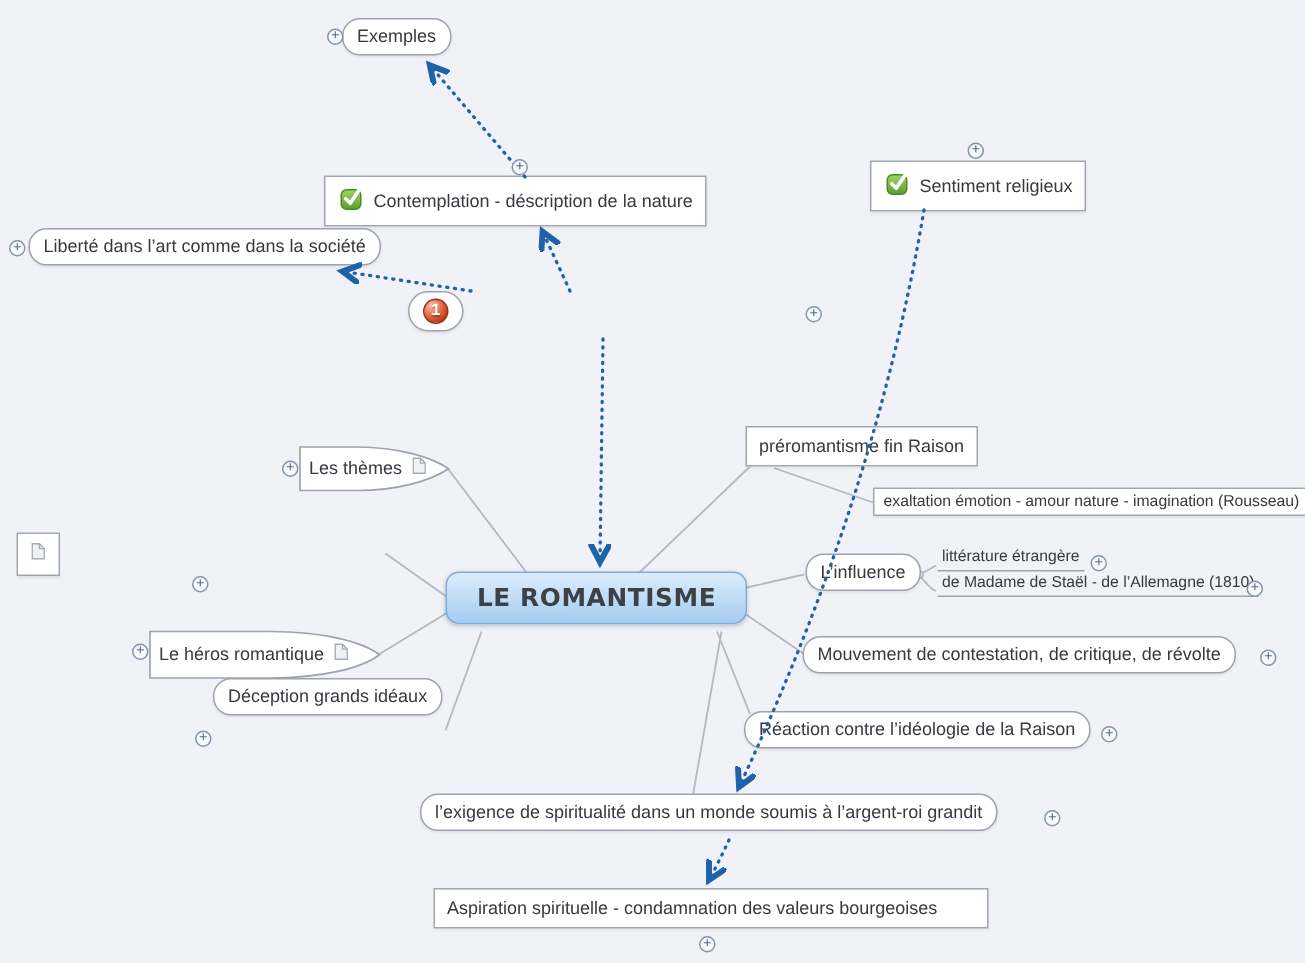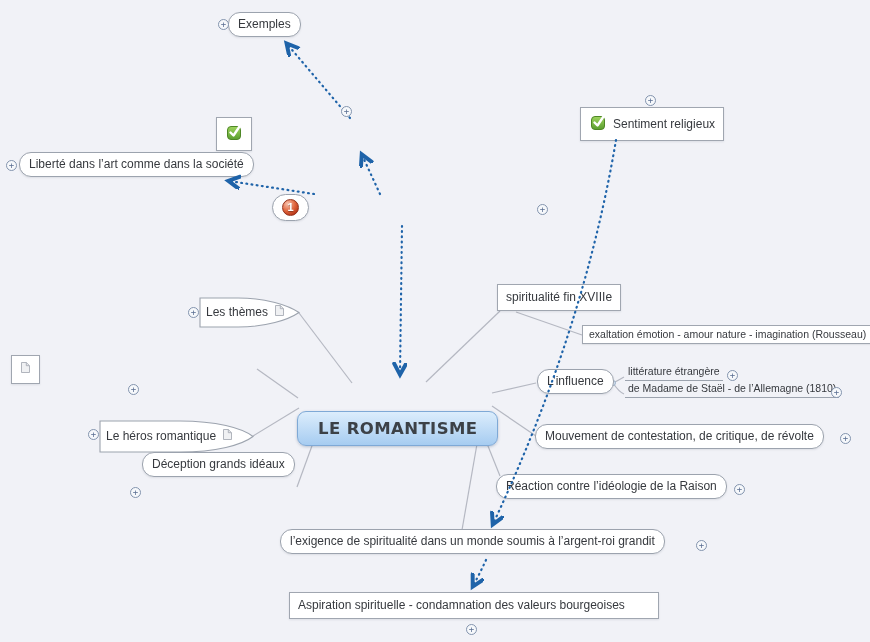--- a/index.html
+++ b/index.html
@@ -34,21 +34,20 @@
     background:transparent;border-bottom:1px solid #9ca3ae;
     padding:0 3px 2px 3px;font-size:10.5px;line-height:13px;justify-content:center;
   }
   .central{
     background:linear-gradient(#dcedfc,#a6ccf1);
     border:1px solid #7fa9d6;border-radius:9px;
     padding:9px 20px;min-width:150px;justify-content:center;
     font-family:"DejaVu Sans","Liberation Sans",sans-serif;
     font-size:16.5px;font-weight:bold;letter-spacing:.4px;color:#3c4147;
     box-shadow:0 1px 3px rgba(50,80,120,.30);
-    margin-top:30px;
   }
   .pennant-label{background:transparent;border:none;box-shadow:none;padding:0;}
   .expander{
     position:absolute;z-index:4;width:11px;height:11px;box-sizing:border-box;
     border:1px solid #8394ae;border-radius:50%;background:#f6f8fb;
     color:#5a6e92;font-size:9px;line-height:9px;text-align:center;
     font-family:"DejaVu Sans Mono","Liberation Mono",monospace;
     cursor:pointer;
   }
   .check-icon,.badge1,.doc-icon{flex:0 0 auto;display:inline-block;}
@@ -110,20 +109,21 @@
       <defs>
           <linearGradient id="gr1" x1="0" y1="0" x2="0" y2="1">
         <stop offset="0" stop-color="#9ed45e"></stop>
             <stop offset="1" stop-color="#5a9e2f"></stop>
       </linearGradient>
         </defs>
       <rect x="2.5" y="3.5" width="13" height="13" rx="3.5" fill="url(#gr1)" stroke="#4e8726" stroke-width="1"></rect>
       <path d="M5.5,9.5 L8.5,12.5 L14.5,3.5" fill="none" stroke="#ffffff" stroke-width="2.4" stroke-linecap="round" stroke-linejoin="round"></path>
     </svg>
   </span>
+  <span>Contemplation - déscription de la nature</span>
 </div>
 
 <div class="node rect" style="left:580px;top:107px">
   <span class="check-icon">
     <svg width="18" height="18" viewBox="0 0 18 18">
       <rect x="2.5" y="3.5" width="13" height="13" rx="3.5" fill="url(#gr1)" stroke="#4e8726" stroke-width="1"></rect>
       <path d="M5.5,9.5 L8.5,12.5 L14.5,3.5" fill="none" stroke="#ffffff" stroke-width="2.4" stroke-linecap="round" stroke-linejoin="round"></path>
     </svg>
   </span>
   <span>Sentiment religieux</span>
@@ -131,21 +131,21 @@
 
 <div class="node bubble" style="left:19px;top:152px">
   <span>Liberté dans l’art comme dans la société</span>
 </div>
 
 <div class="node bubble" style="left:272px;top:194px;border-radius:14px">
   <span class="badge1">1</span>
 </div>
 
 <div class="node rect" style="left:497px;top:284px">
-  <span>spiritualité fin XVIIIe</span>
+  <span>préromantisme fin Raison</span>
 </div>
 
 <div class="node small-rect" style="left:582px;top:325px">
   <span>exaltation émotion - amour nature - imagination (Rousseau)</span>
 </div>
 
 <div class="node pennant-label" style="left:206px;top:304px">
   <span>Les thèmes</span>
   <span class="doc-icon">
     <svg width="11" height="13" viewBox="0 0 11 13">

